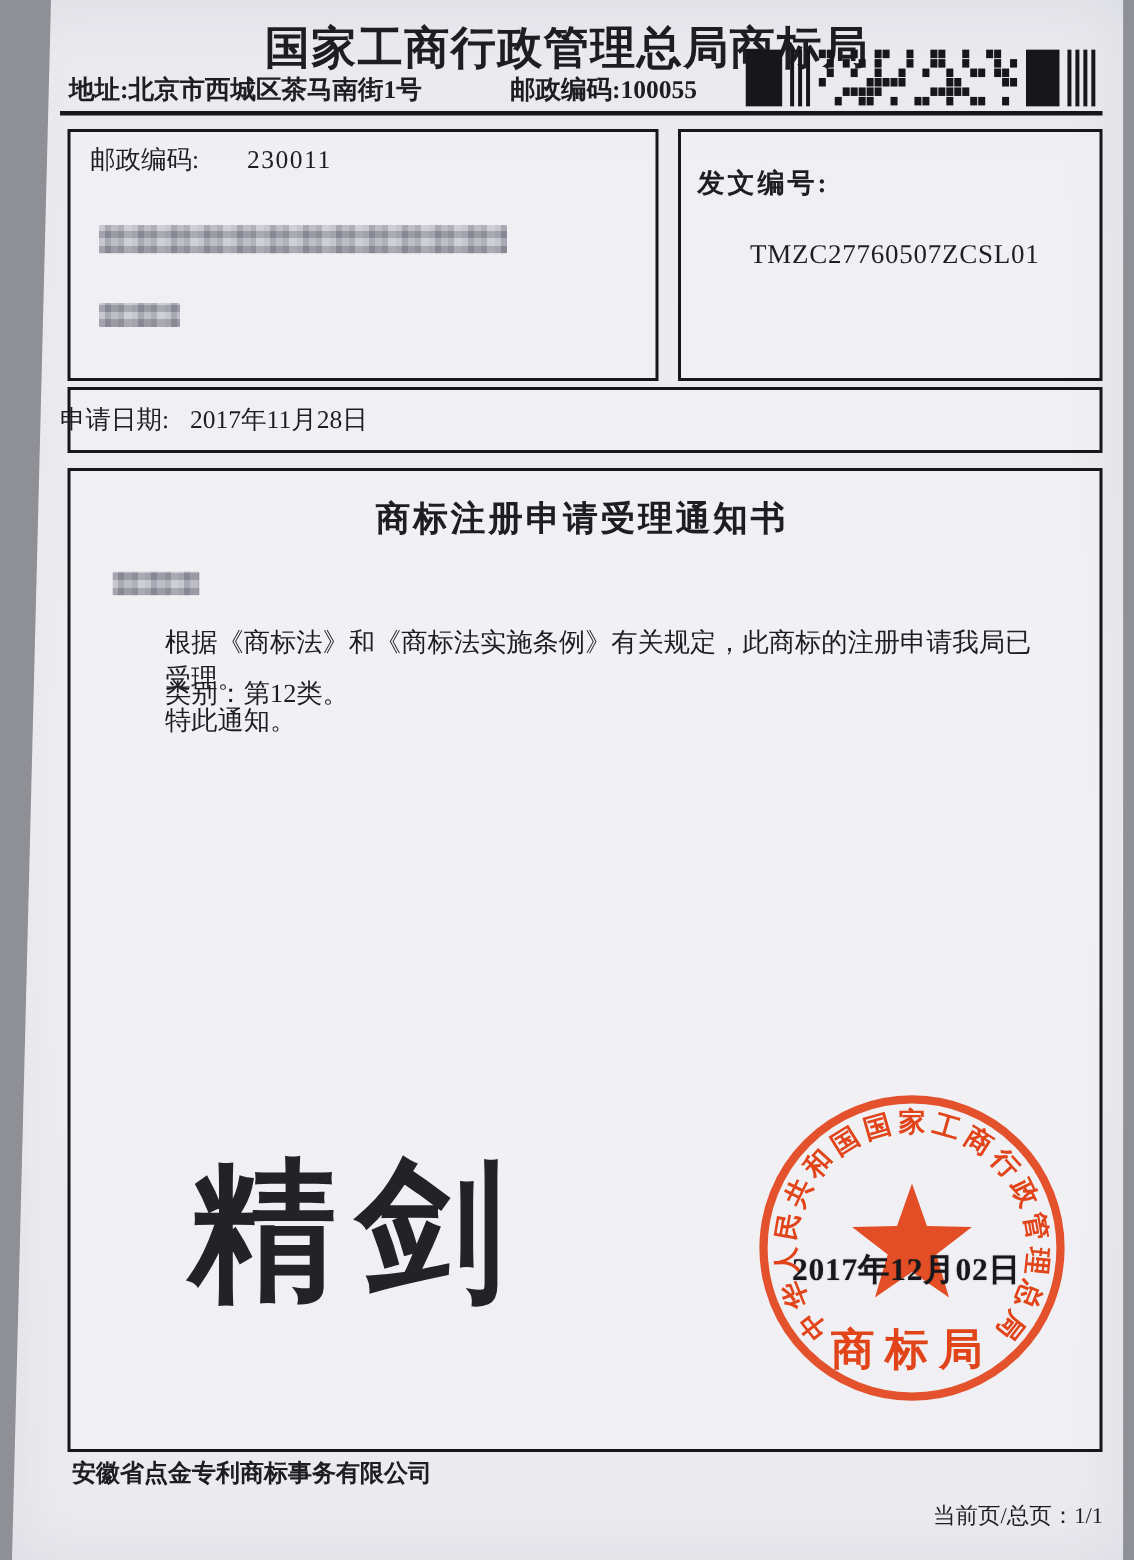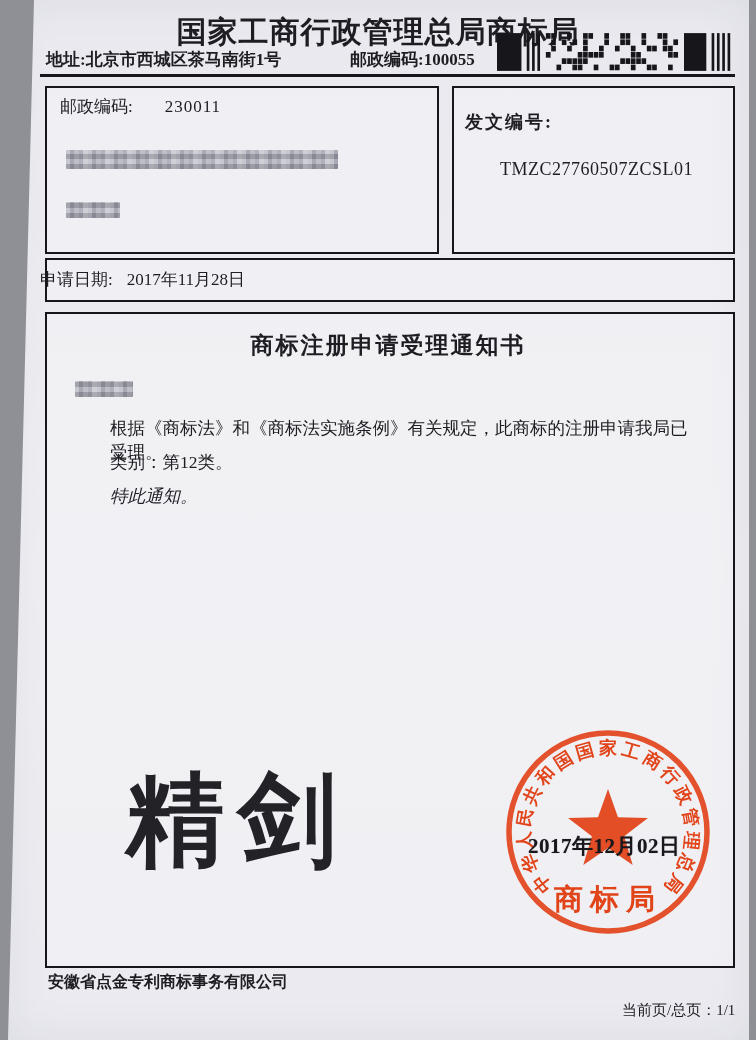--- a/index.html
+++ b/index.html
@@ -19,21 +19,21 @@
   }
   .content{position:absolute;left:0;top:0;width:756px;height:1040px;}
 
   .abs{position:absolute;}
 
   .doc-title{
     left:0;top:12px;width:756px;text-align:center;
     font-size:30px;font-weight:600;letter-spacing:1px;
   }
   .addr-row-left{left:46px;top:48px;font-size:17px;font-weight:600;}
-  .addr-row-mid{left:340px;top:48px;font-size:17px;font-weight:600;margin-left:10px;}
+  .addr-row-mid{left:340px;top:48px;font-size:17px;font-weight:600;}
 
   .barcode{left:497px;top:31px;width:238px;height:42px;}
   .barcode svg{width:100%;height:100%;}
 
   .header-rule{left:40px;top:74px;width:695px;height:3px;background:#17171b;}
 
   .box{border:2.5px solid #17171b;background:rgba(255,255,255,.25);}
   .recipient-box{left:45px;top:86px;width:390px;height:164px;}
   .dispatch-box{left:452px;top:86px;width:279px;height:164px;}
   .approw-box{left:45px;top:258px;width:686px;height:40px;}
@@ -60,21 +60,21 @@
   .ap-date .val{margin-left:14px;}
   .ap-no{left:350px;top:268px;font-size:17px;}
   .ap-no .val{margin-left:18px;letter-spacing:1px;}
 
   .notice-title{
     left:45px;top:330px;width:686px;text-align:center;
     font-size:23px;font-weight:600;letter-spacing:2px;font-family:Liberation Mono, monospace;
   }
   .notice-par{left:110px;top:416px;width:585px;font-size:17.5px;line-height:24px;}
   .notice-cat{left:110px;top:450px;font-size:17.5px;}
-  .notice-close{left:110px;top:484px;font-size:17.5px;font-style:italic;}
+  .notice-close{left:110px;top:468px;font-size:17.5px;}
 
   .trademark{
     left:126px;top:756px;
     font-family:"Liberation Sans","DejaVu Sans",sans-serif;
     font-size:98px;font-weight:900;letter-spacing:14px;color:#232327;
     transform:scaleY(1.04);
   }
 
   .seal{left:502px;top:726px;width:212px;height:212px;}
   .seal svg{width:100%;height:100%;}

